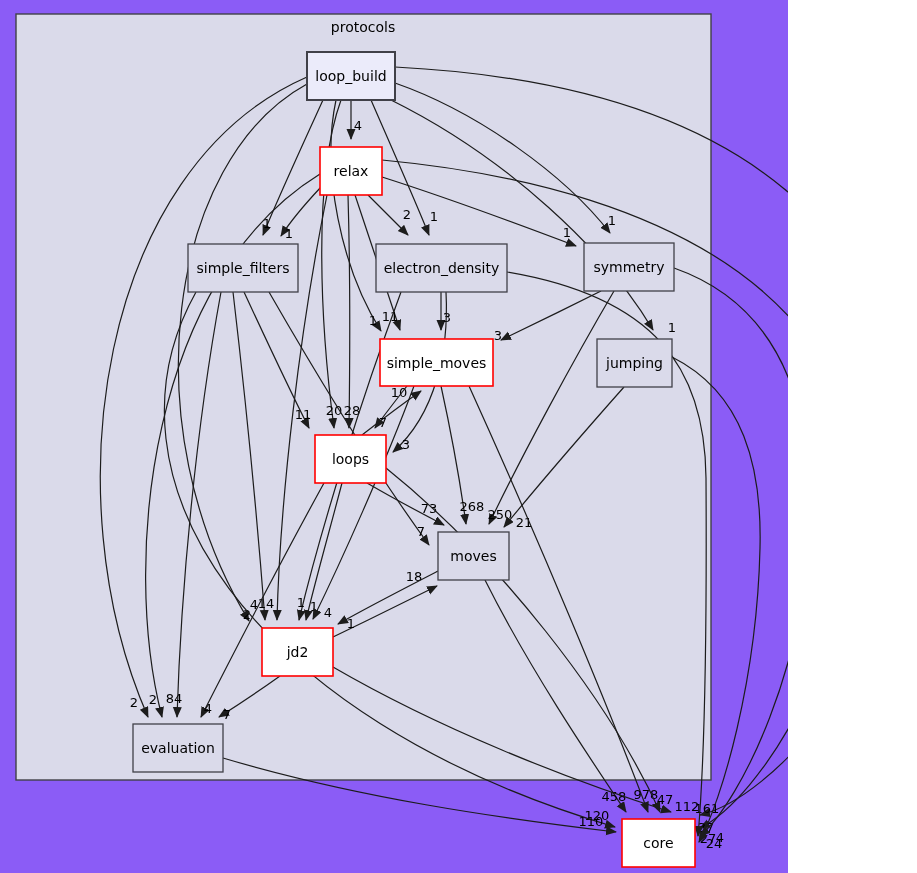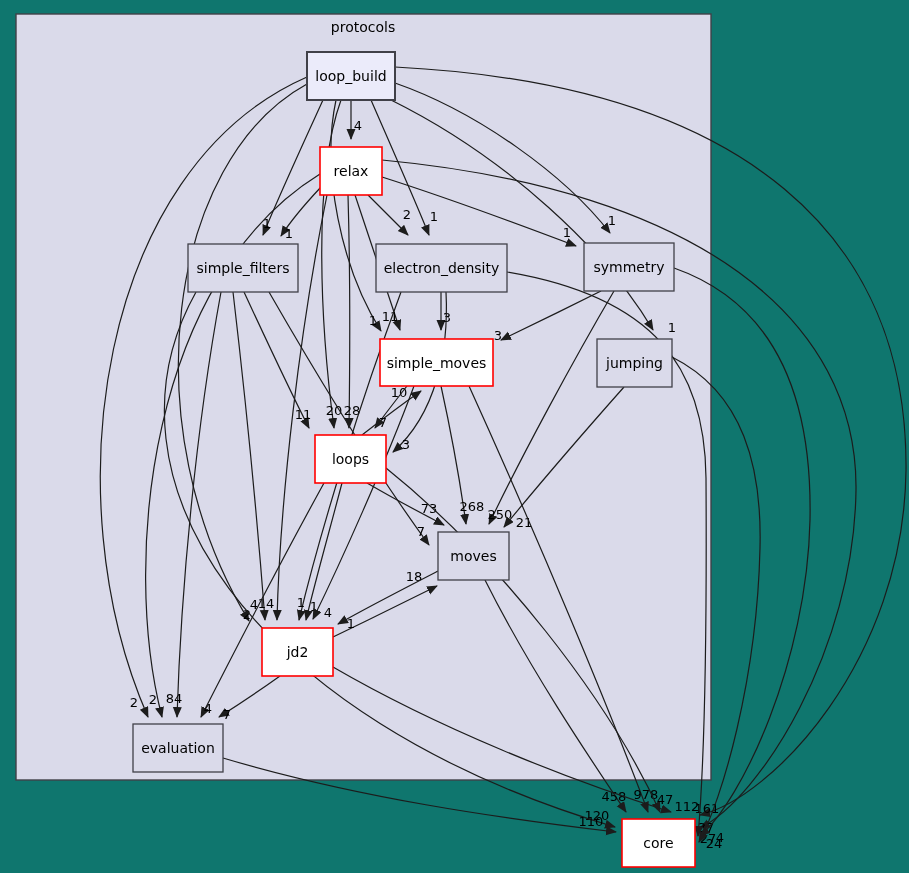--- a/index.html
+++ b/index.html
@@ -1,17 +1,17 @@
 <!DOCTYPE html>
 <html><head>
 <meta charset="utf-8">
 <style>
   html,body{margin:0;padding:0;background:#ffffff;}
   body{font-family:"DejaVu Sans","Liberation Sans",sans-serif;}
-  #stage{position:relative;width:909px;height:873px;background:#0f766e;overflow:hidden;}
+  #stage{position:relative;width:788px;height:873px;background:#8b5cf6;overflow:hidden;}
   svg{display:block;}
   text{font-family:"DejaVu Sans","Liberation Sans",sans-serif;fill:#000000;}
   .edge{fill:none;stroke:#1c1c1c;stroke-width:1.2;}
   .edge-label{font-size:13px;}
   .node-label{font-size:14px;}
   .cluster-label{font-size:14px;}
 </style>
 </head>
 <body>
 

